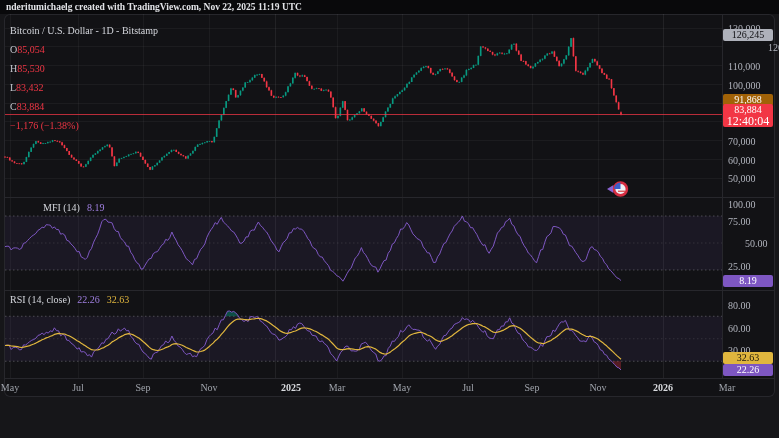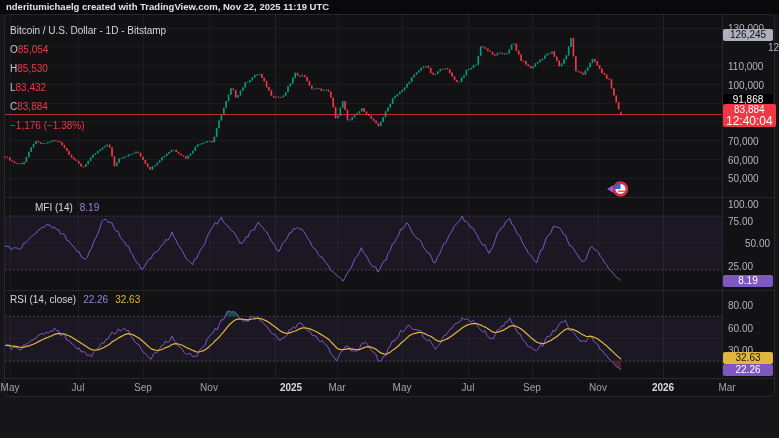--- a/index.html
+++ b/index.html
@@ -1,38 +1,38 @@
 <!DOCTYPE html>
 <html><head>
 <meta charset="utf-8">
 <style>
   html,body{margin:0;padding:0;background:#161619;}
   .screen{position:relative;width:779px;height:438px;background:#161619;overflow:hidden;
-          font-family:Liberation Sans, sans-serif;-webkit-font-smoothing:antialiased;}
+          font-family:Liberation Serif, serif;-webkit-font-smoothing:antialiased;}
   .topbar{position:absolute;left:0;top:0;width:779px;height:14px;background:#09090b;
           color:#e2e3e7;font-size:9.5px;font-weight:700;line-height:14px;padding-left:6px;
           box-sizing:border-box;white-space:nowrap;}
   .card{position:absolute;left:4px;top:14px;width:771px;height:383px;background:#121215;
         border-radius:6px;box-shadow:inset 0 0 0 1px #27272c;overflow:hidden;}
   .card svg{position:absolute;left:0;top:0;}
   .legend{position:absolute;display:flex;gap:7px;font-size:10px;line-height:12px;white-space:nowrap;z-index:5;}
   .legend .t{color:#d4d6dc;}
   .legend .k{color:#c3c6cd;}
   .legend .vr{color:#f23645;}
   .legend .vp{color:#9f7fe0;}
   .legend .vy{color:#e0b63e;}
   .ptick{position:absolute;left:728px;font-size:10px;color:#b2b5be;transform:translateY(-50%);z-index:4;text-align:center;}
   .ttick{position:absolute;top:382px;width:44px;margin-left:-22px;text-align:center;
          font-size:10px;color:#9fa3ab;z-index:4;}
   .ttick.year{color:#d9dbdf;font-weight:700;}
   .badge{position:absolute;left:723px;min-width:44px;text-align:center;font-size:10px;
          line-height:12px;border-radius:2px;padding:0 3px;color:#fff;z-index:6;}
   .badge .sub{display:block;font-size:12px;line-height:11px;}
   .badge.gray{background:#aeb1ba;color:#0f0f12;}
-  .badge.green{background:#000000;}
+  .badge.green{background:#a16207;}
   .badge.red{background:#f23645;}
   .badge.purple{background:#7e57c2;}
   .badge.yellow{background:#e0b63e;color:#1c1608;}
   .sticker{position:absolute;left:604px;top:179px;width:26px;height:20px;z-index:5;}
   .footer{position:absolute;left:0;top:397px;width:779px;height:41px;background:#1f1f23;
           display:flex;align-items:center;padding-left:13px;box-sizing:border-box;gap:7px;}
   .footer .brand{color:#ecedef;font-size:17px;font-weight:700;letter-spacing:0.2px;}
 </style>
 </head>
 <body>
@@ -610,21 +610,21 @@
 
   <div class="legend" style="left:10px;top:25px;flex-direction:column;">
     <span class="t">Bitcoin / U.S. Dollar - 1D - Bitstamp</span>
     <span><span class="k">O</span><span class="vr">85,054</span></span>
     <span><span class="k">H</span><span class="vr">85,530</span></span>
     <span><span class="k">L</span><span class="vr">83,432</span></span>
     <span><span class="k">C</span><span class="vr">83,884</span></span>
     <span class="vr">−1,176 (−1.38%)</span>
   </div>
 
-  <div class="legend" style="left:19px;top:202px;padding-left:16px;">
+  <div class="legend" style="left:27px;top:202px;padding-left:16px;">
     <span class="t">MFI (14)</span>
     <span class="vp">8.19</span>
   </div>
 
   <div class="legend" style="left:10px;top:294px;">
     <span class="t">RSI (14, close)</span>
     <span class="vp">22.26</span>
     <span class="vy">32.63</span>
   </div>
 

